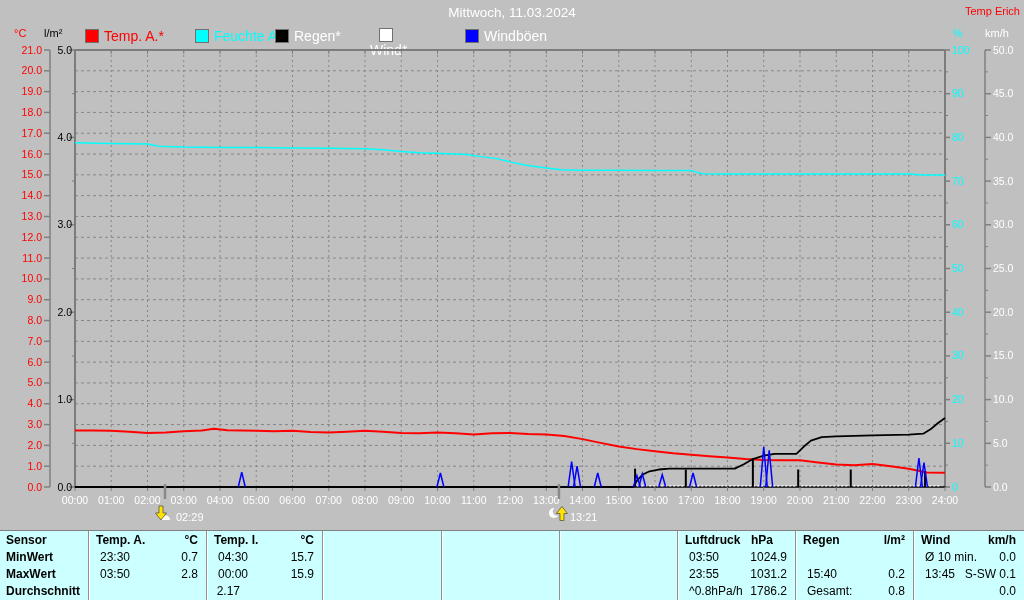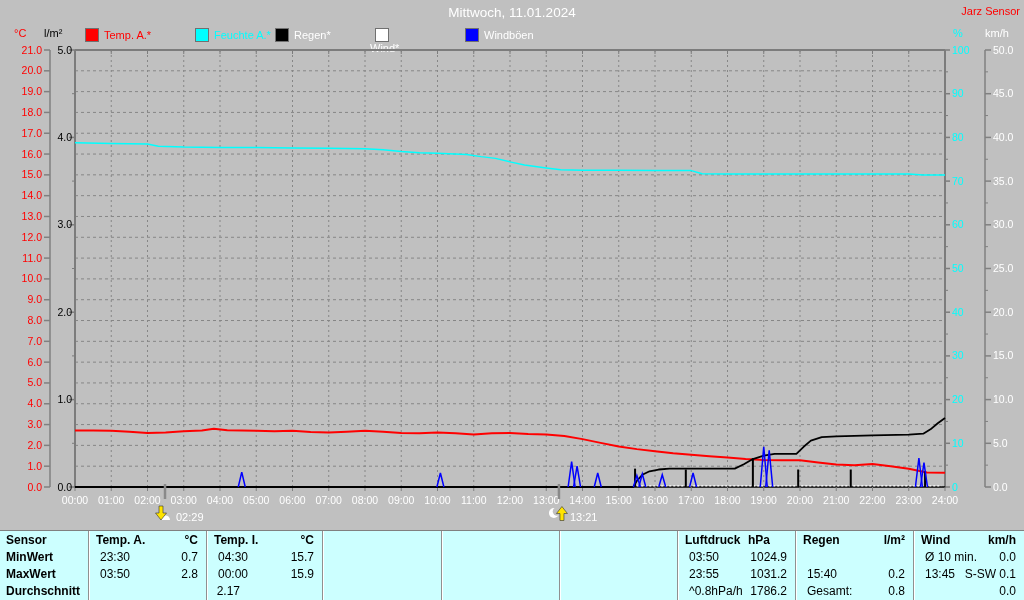--- a/index.html
+++ b/index.html
@@ -6,36 +6,36 @@
   #screen{position:relative;width:1024px;height:600px;background:#c0c0c0;overflow:hidden;
           font-family:"Liberation Sans", sans-serif; -webkit-font-smoothing:none;}
   #title{position:absolute;left:0;right:0;top:5px;text-align:center;color:#ffffff;font-size:13.5px;}
   #owner{position:absolute;right:4px;top:5px;color:#ff0000;font-size:11px;}
   .axis-head{position:absolute;top:27px;font-size:11px;}
   #head-temp{left:14px;color:#ff0000;}
   #head-rain{left:44px;color:#000000;}
   #head-hum{left:953px;color:#00ffff;}
   #head-wind{left:985px;color:#ffffff;}
   #legend{position:absolute;left:0;top:28px;height:16px;width:950px;}
-  .leg-item{position:absolute;top:0;display:flex;align-items:center;font-size:11px;white-space:nowrap;}
+  .leg-item{position:absolute;top:0;display:flex;align-items:center;font-size:14px;white-space:nowrap;}
   .leg-swatch{display:inline-block;width:12px;height:12px;margin-right:5px;border:1px solid #707070;}
   #chart-svg{position:absolute;left:0;top:0;}
   #stats-table{position:absolute;left:0;top:530px;width:1024px;height:70px;background:#ccffff;
                border-top:1px solid #808080;font-size:12px;color:#000;}
   .tdivider{position:absolute;top:0;bottom:0;width:1px;background:#909090;box-shadow:1px 0 0 #ffffff;}
   .tcell{position:absolute;white-space:nowrap;line-height:15px;}
   .tbold{font-weight:bold;}
   .tright{text-align:right;}
 </style>
 </head>
 <body>
 
 <div id="screen">
-  <div id="title">Mittwoch, 11.01.2024</div>
-  <div id="owner">Jarz Sensor</div>
+  <div id="title">Mittwoch, 11.03.2024</div>
+  <div id="owner">Temp Erich</div>
 
   <div id="head-temp" class="axis-head">°C</div>
   <div id="head-rain" class="axis-head">l/m²</div>
   <div id="head-hum" class="axis-head">%</div>
   <div id="head-wind" class="axis-head">km/h</div>
 
   <div id="legend">
       <span class="leg-item" style="left: 85px;">
         <span class="leg-swatch" style="background: rgb(255, 0, 0);"></span>
         <span style="color: rgb(255, 0, 0);">Temp. A.*</span>
@@ -363,21 +363,21 @@
       <div class="tcell tright" style="left: 88px; top: 36px; width: 110px;">2.8</div>
       <div class="tcell tright" style="left: 88px; top: 53px; width: 110px; margin-left: 42px;">2.17</div>
       <div class="tcell tbold" style="left: 214px; top: 2px;">Temp. I.</div>
       <div class="tcell tbold tright" style="left: 206px; top: 2px; width: 108px;">°C</div>
       <div class="tcell" style="left: 218px; top: 19px;">04:30</div>
       <div class="tcell tright" style="left: 206px; top: 19px; width: 108px;">15.7</div>
       <div class="tcell" style="left: 218px; top: 36px;">00:00</div>
       <div class="tcell tright" style="left: 206px; top: 36px; width: 108px;">15.9</div>
       <div class="tcell tright" style="left: 206px; top: 69px; width: 108px; margin-left: 20px;">15.79</div>
       <div class="tcell tbold" style="left: 685px; top: 2px;">Luftdruck</div>
-      <div class="tcell tbold tright" style="left: 704px; top: 2px; width: 110px; text-align: center;">hPa</div>
+      <div class="tcell tbold tright" style="left: 663px; top: 2px; width: 110px;">hPa</div>
       <div class="tcell" style="left: 689px; top: 19px;">03:50</div>
       <div class="tcell tright" style="left: 677px; top: 19px; width: 110px;">1024.9</div>
       <div class="tcell" style="left: 689px; top: 36px;">23:55</div>
       <div class="tcell tright" style="left: 677px; top: 36px; width: 110px;">1031.2</div>
       <div class="tcell" style="left: 689px; top: 53px;">^0.8hPa/h</div>
       <div class="tcell tright" style="left: 677px; top: 53px; width: 110px;">1786.2</div>
       <div class="tcell tbold" style="left: 803px; top: 2px;">Regen</div>
       <div class="tcell tbold tright" style="left: 795px; top: 2px; width: 110px;">l/m²</div>
       <div class="tcell" style="left: 807px; top: 36px;">15:40</div>
       <div class="tcell tright" style="left: 795px; top: 36px; width: 110px;">0.2</div>

